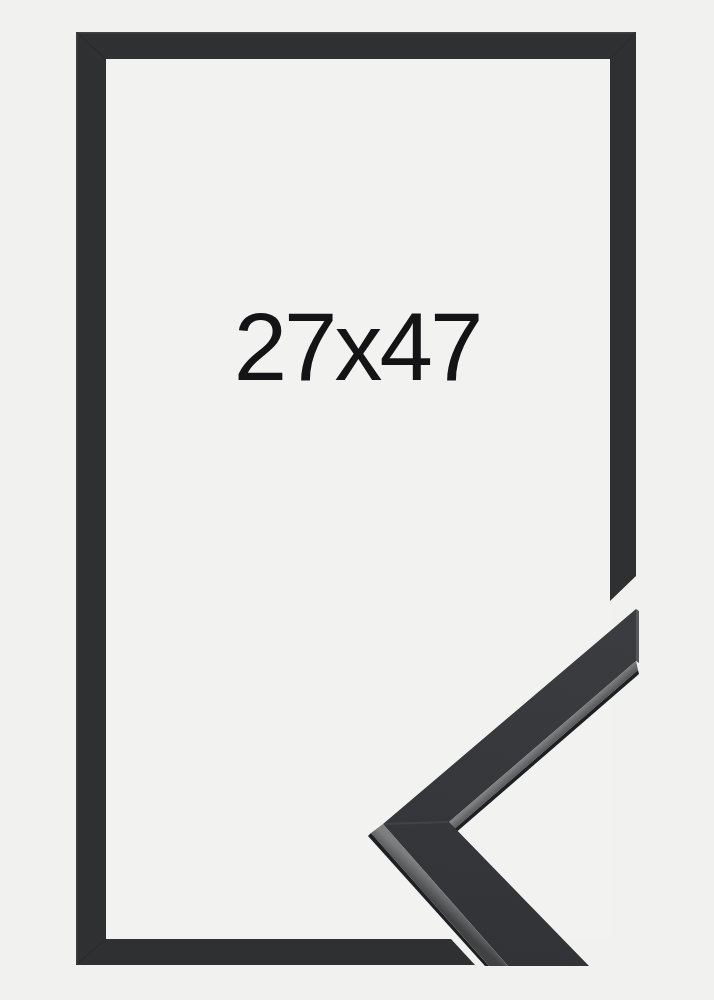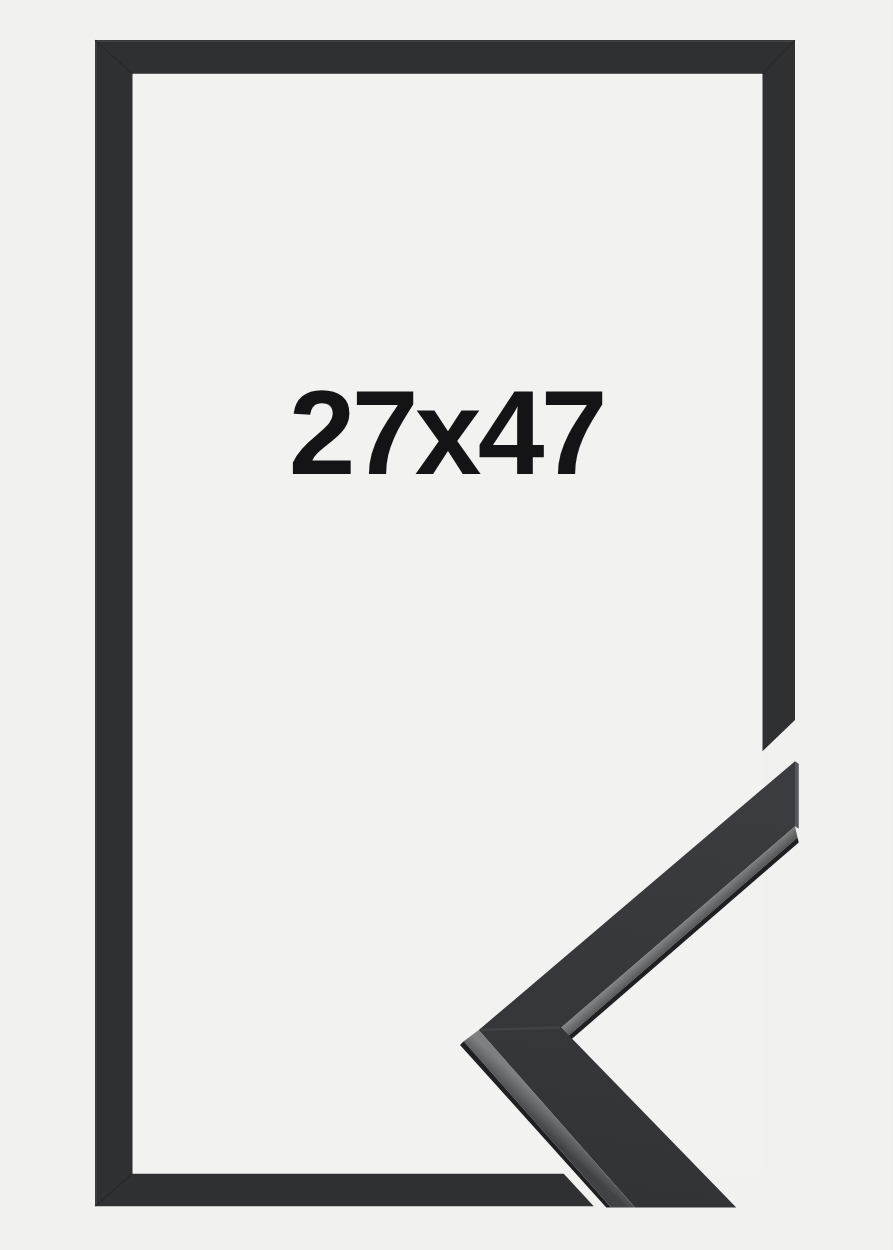--- a/index.html
+++ b/index.html
@@ -32,21 +32,21 @@
   .size-label {
     position: absolute;
     left: 0;
     right: 0;
     top: 280px;
     height: 134px;
     display: flex;
     align-items: center;
     justify-content: center;
     font-size: 96px;
-    font-weight: bold;
+    font-weight: normal;
     letter-spacing: -3px;
     color: var(--color-label-text, #141416);
     user-select: none;
     white-space: nowrap;
   }
 </style>
 </head>
 <body>
 
 <div class="stage">

